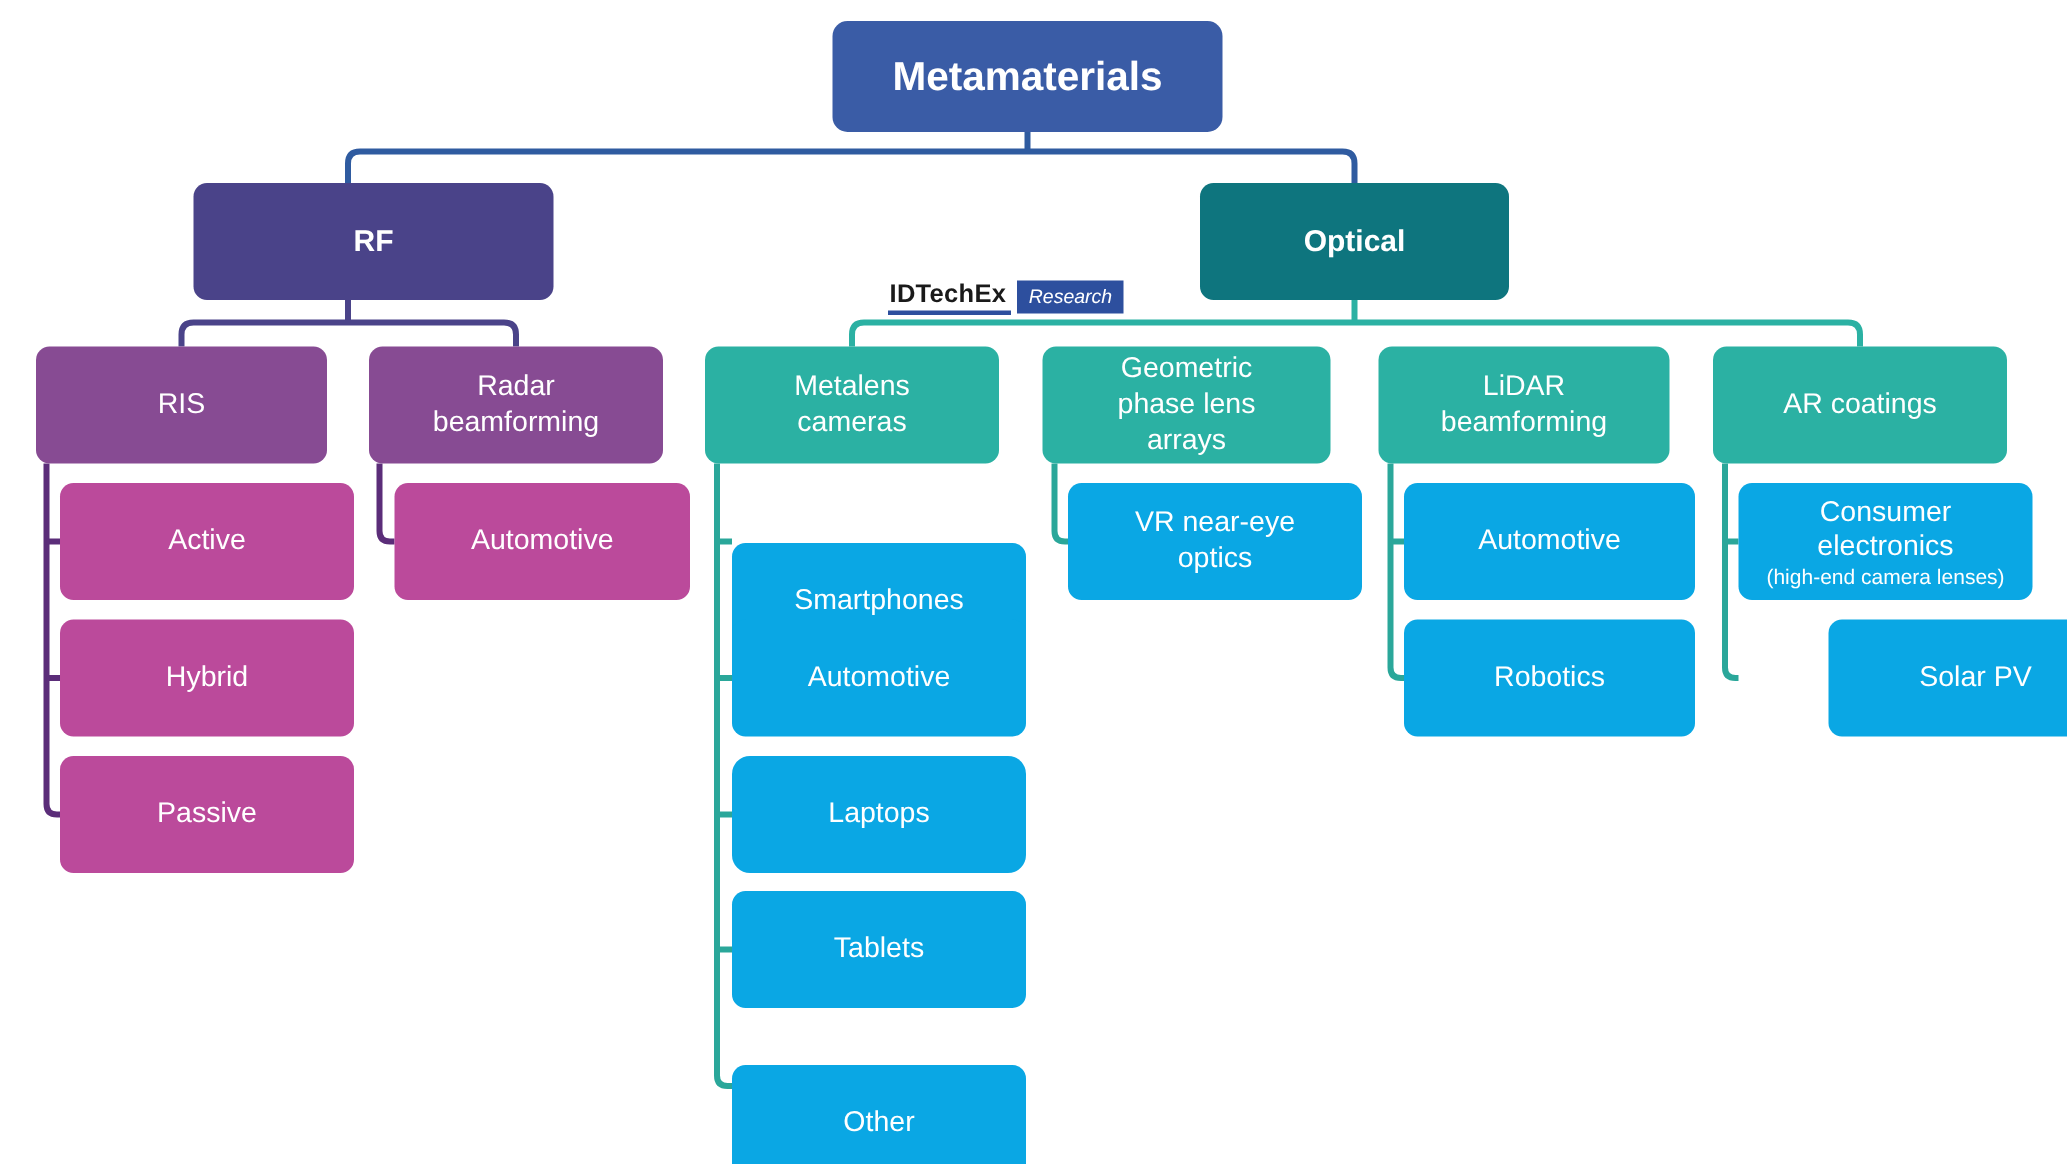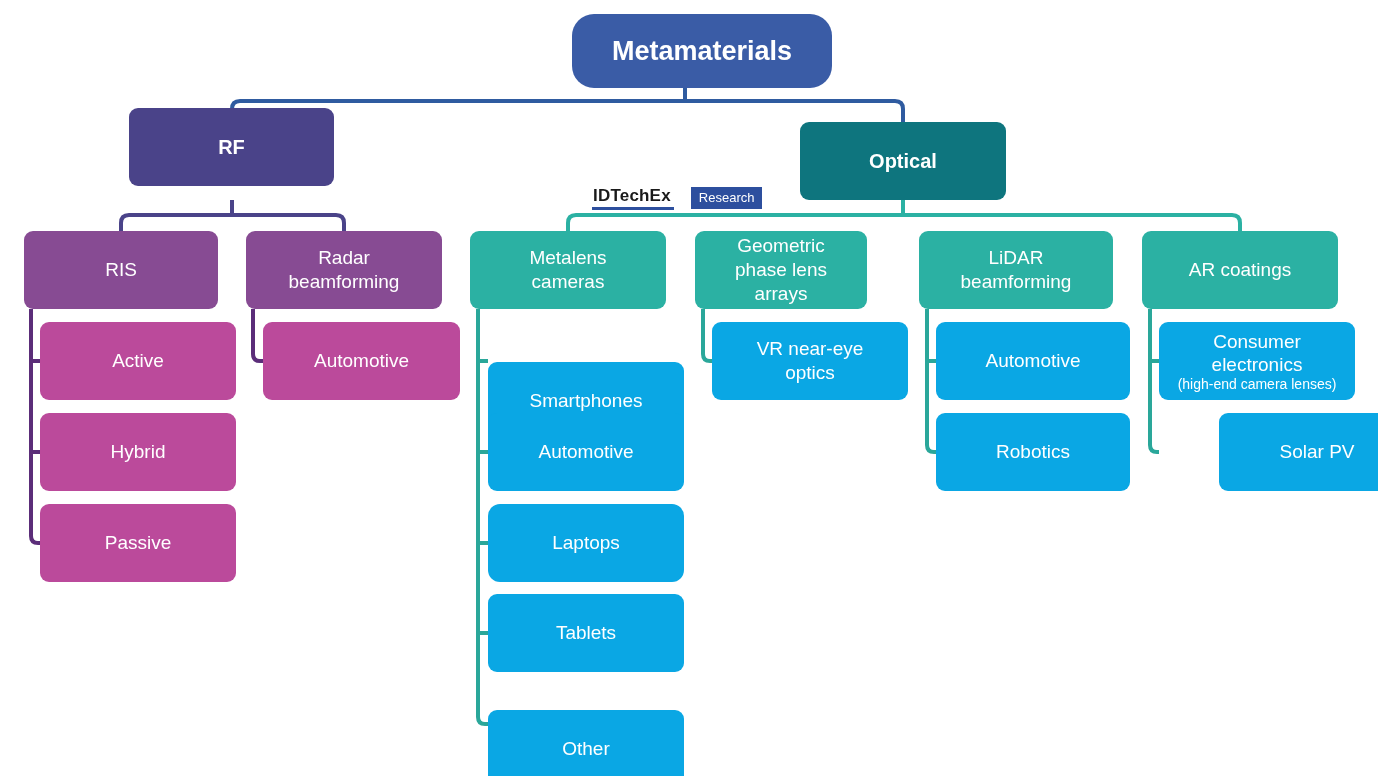--- a/index.html
+++ b/index.html
@@ -14,21 +14,21 @@
   .box{
     position:absolute;
     display:flex;flex-direction:column;
     align-items:center;justify-content:center;
     text-align:center;
     color:#ffffff;
     border-radius:9px;
     font-size:19px;line-height:24px;
     box-sizing:border-box;
   }
-  .box-root{background:#3A5CA6;font-size:27px;font-weight:700;border-radius:22px;margin-left:17px;}
+  .box-root{background:#3A5CA6;font-size:27px;font-weight:700;border-radius:10px;}
   .box-rf{background:#4A4389;font-size:20px;font-weight:700;}
   .box-optical{background:#0E757E;font-size:20px;font-weight:700;}
   .box-purple{background:#874B93;padding:0 28px;}
   .box-magenta{background:#BB4A9B;padding:0 22px;}
   .box-teal{background:#2BB1A3;padding:0 28px;}
   .box-lblue{background:#0AA7E4;padding:0 22px;}
   .box-consumer{padding:0 8px;}
   .box-consumer .main{max-width:150px;line-height:23px;}
   .box .sub{font-size:14px;line-height:16px;white-space:nowrap;}
   .logo{
@@ -38,21 +38,22 @@
   .logo-brand{
     color:#1a1a1a;font-size:17px;font-weight:700;
     padding:0 3px 1px 1px;
     border-bottom:3px solid #2D4F9E;
     letter-spacing:0.2px;
   }
   .logo-badge{
     background:#2D4F9E;color:#ffffff;
     font-size:13px;
     padding:3px 8px 4px 8px;
-    margin-left:17px;
+    margin-left:4px;
+    font-style:italic;
   }
 </style>
 </head>
 <body>
 
 <div class="canvas">
 
   <svg class="connectors" width="1378" height="776">
 
     <path d="M685 88 V101" fill="none" stroke-width="4" stroke="#2F5BA0"></path>
@@ -76,28 +77,28 @@
     <path d="M478 633 H488" fill="none" stroke-width="4" stroke="#2AA79A"></path>
     <path d="M703 309 V354 Q703 361 710 361 H712" fill="none" stroke-width="4" stroke="#2AA79A"></path>
     <path d="M927 309 V445 Q927 452 934 452 H936" fill="none" stroke-width="4" stroke="#2AA79A"></path>
     <path d="M927 361 H936" fill="none" stroke-width="4" stroke="#2AA79A"></path>
     <path d="M1150 309 V445 Q1150 452 1157 452 H1159" fill="none" stroke-width="4" stroke="#2AA79A"></path>
     <path d="M1150 361 H1159" fill="none" stroke-width="4" stroke="#2AA79A"></path>
   </svg>
 
   <div class="box box-root" style="left:555px;top:14px;width:260px;height:74px;">Metamaterials</div>
 
-  <div class="box box-rf" style="left:129px;top:108px;width:205px;height:78px;">RF</div>
+  <div class="box box-rf" style="left:129px;top:122px;width:240px;height:78px;">RF</div>
   <div class="box box-optical" style="left:800px;top:122px;width:206px;height:78px;">Optical</div>
 
   <div class="box box-purple" style="left:24px;top:231px;width:194px;height:78px;">RIS</div>
   <div class="box box-purple" style="left:246px;top:231px;width:196px;height:78px;">Radar beamforming</div>
 
   <div class="box box-teal" style="left:470px;top:231px;width:196px;height:78px;">Metalens cameras</div>
-  <div class="box box-teal" style="left:695px;top:231px;width:172px;height:78px;">Geometric phase lens arrays</div>
+  <div class="box box-teal" style="left:695px;top:231px;width:192px;height:78px;">Geometric phase lens arrays</div>
   <div class="box box-teal" style="left:919px;top:231px;width:194px;height:78px;">LiDAR beamforming</div>
   <div class="box box-teal" style="left:1142px;top:231px;width:196px;height:78px;">AR coatings</div>
 
   <div class="box box-magenta" style="left:40px;top:322px;width:196px;height:78px;">Active</div>
   <div class="box box-magenta" style="left:40px;top:413px;width:196px;height:78px;">Hybrid</div>
   <div class="box box-magenta" style="left:40px;top:504px;width:196px;height:78px;">Passive</div>
 
   <div class="box box-magenta" style="left:263px;top:322px;width:197px;height:78px;">Automotive</div>
 
   <div class="box box-lblue" style="left:488px;top:322px;width:196px;height:78px;margin-top:40px;">Smartphones</div>

